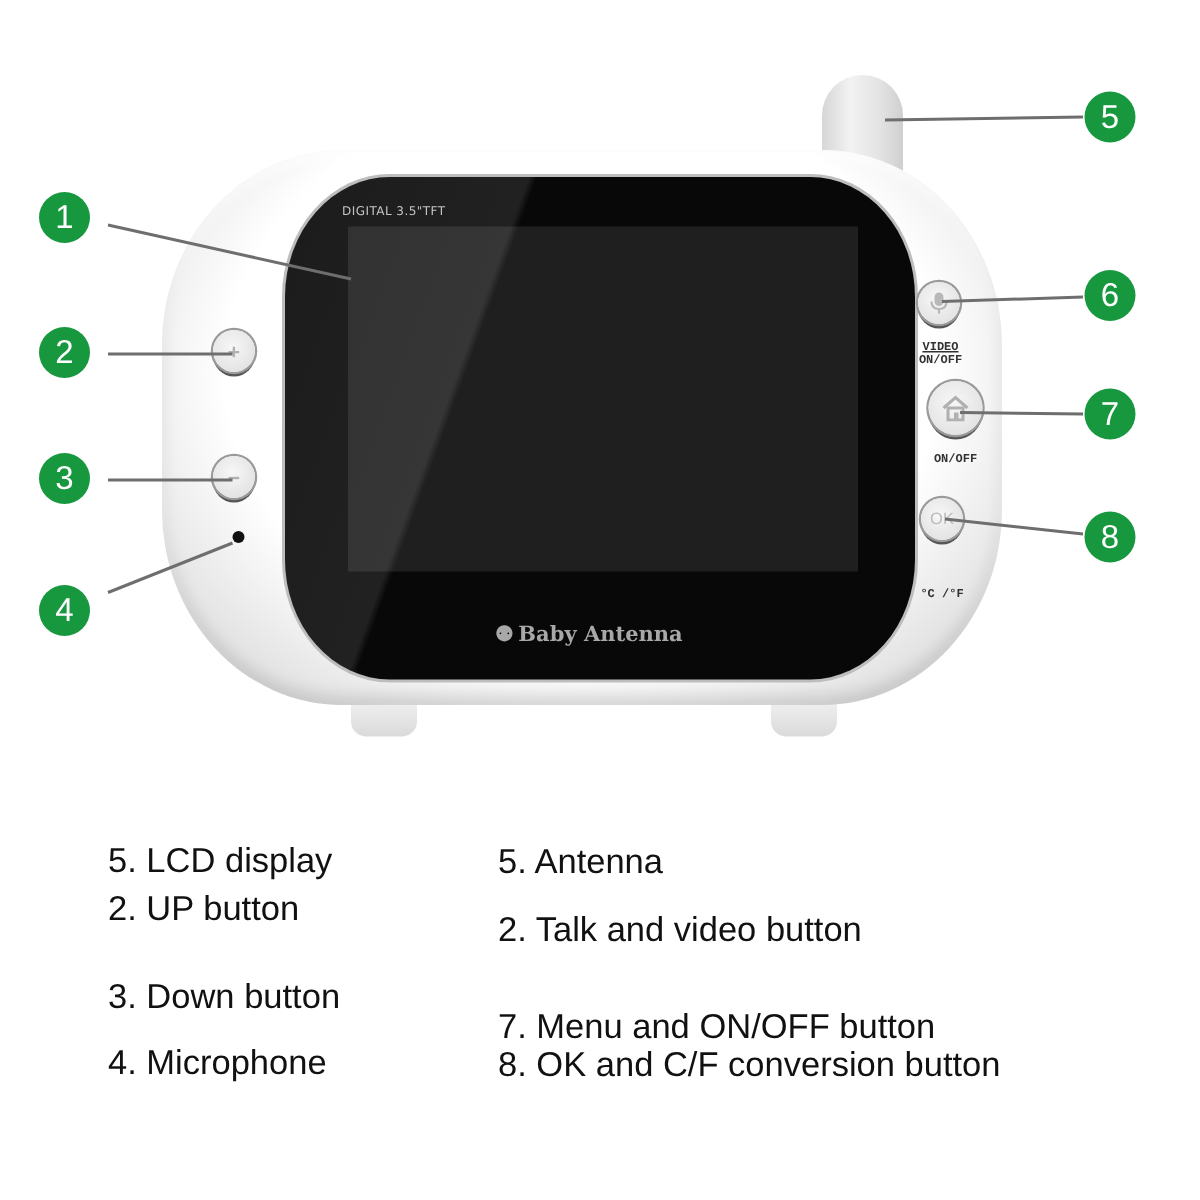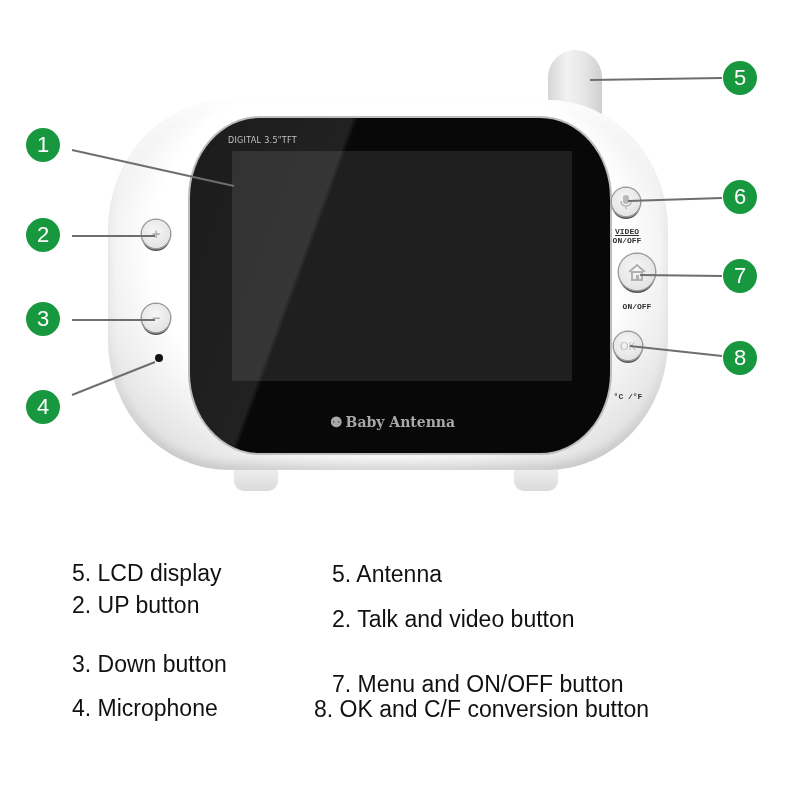--- a/index.html
+++ b/index.html
@@ -111,13 +111,13 @@
 <div class="abs badge" style="left:723px; top:341px;">8</div>
 
 <div class="abs legend-item" style="left:72px; top:560px;">5. LCD display</div>
 <div class="abs legend-item" style="left:72px; top:592px;">2. UP button</div>
 <div class="abs legend-item" style="left:72px; top:651px;text-align:right;">3. Down button</div>
 <div class="abs legend-item" style="left:72px; top:695px;">4. Microphone</div>
 
 <div class="abs legend-item" style="left:332px; top:561px;">5. Antenna</div>
 <div class="abs legend-item" style="left:332px; top:606px;">2. Talk and video button</div>
 <div class="abs legend-item" style="left:332px; top:651px;margin-top:20px;">7. Menu and ON/OFF button</div>
-<div class="abs legend-item" style="left:314px; top:696px;">8. OK and C/F conversion button</div>
+<div class="abs legend-item" style="left:332px; top:696px;">8. OK and C/F conversion button</div>
 
 </body></html>

